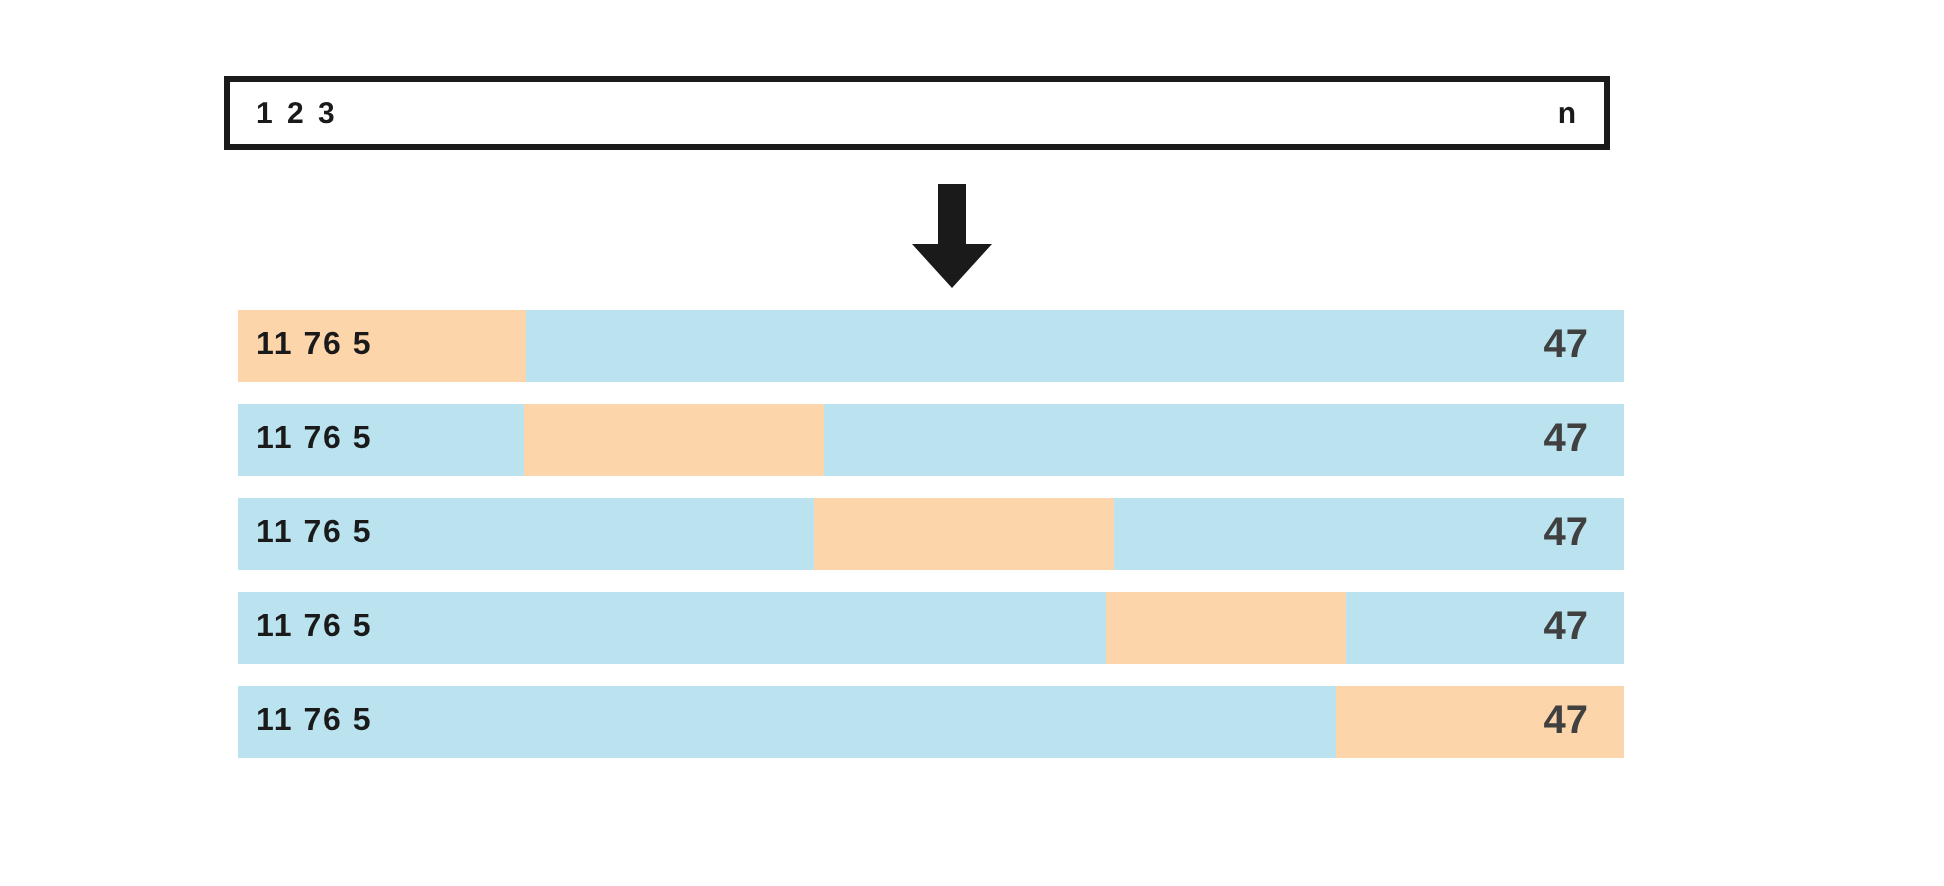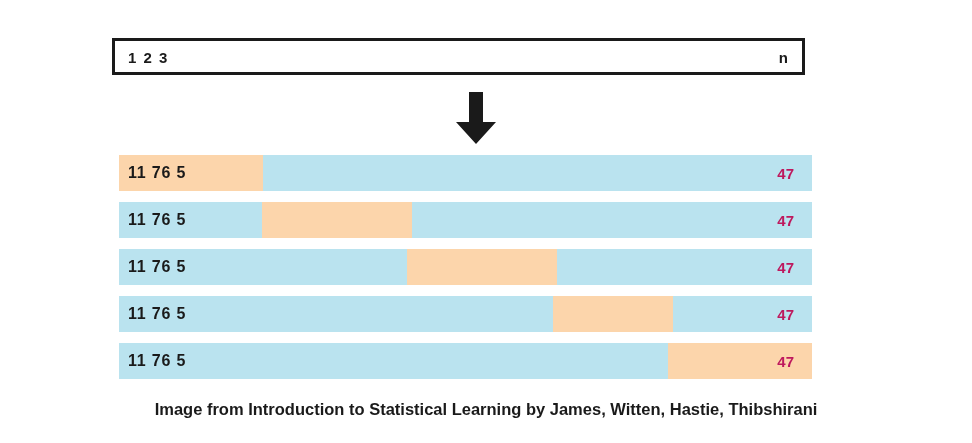--- a/index.html
+++ b/index.html
@@ -101,23 +101,23 @@
     color: #1a1a1a;
     letter-spacing: 0.8px;
     white-space: nowrap;
     z-index: 3;
   }
   .fold-right-label {
     position: absolute;
     right: 18px;
     top: 50%;
     transform: translateY(-50%);
-    font-size: 15px;
+    font-size: 20px;
     font-weight: bold;
-    color: #be185d;
+    color: #404040;
     white-space: nowrap;
     z-index: 3;
   }
 
   
   .caption {
     position: absolute;
     left: 0;
     top: 400px;
     width: 972px;
@@ -165,15 +165,14 @@
         <span class="fold-left-label">11 76 5</span>
         <span class="fold-right-label">47</span>
       </div>
       <div class="fold-row" style="top: 188px; width: 693px; height: 36px; background: rgb(186, 227, 239);">
         <div class="fold-test-block" style="left: 549px; width: 144px; height: 36px; background: rgb(252, 213, 171);"></div>
         <span class="fold-left-label">11 76 5</span>
         <span class="fold-right-label">47</span>
       </div>
     </div>
 
-  <div class="caption">Image from Introduction to Statistical Learning by James, Witten, Hastie, Thibshirani</div>
 
 </div>
 
 </body></html>

